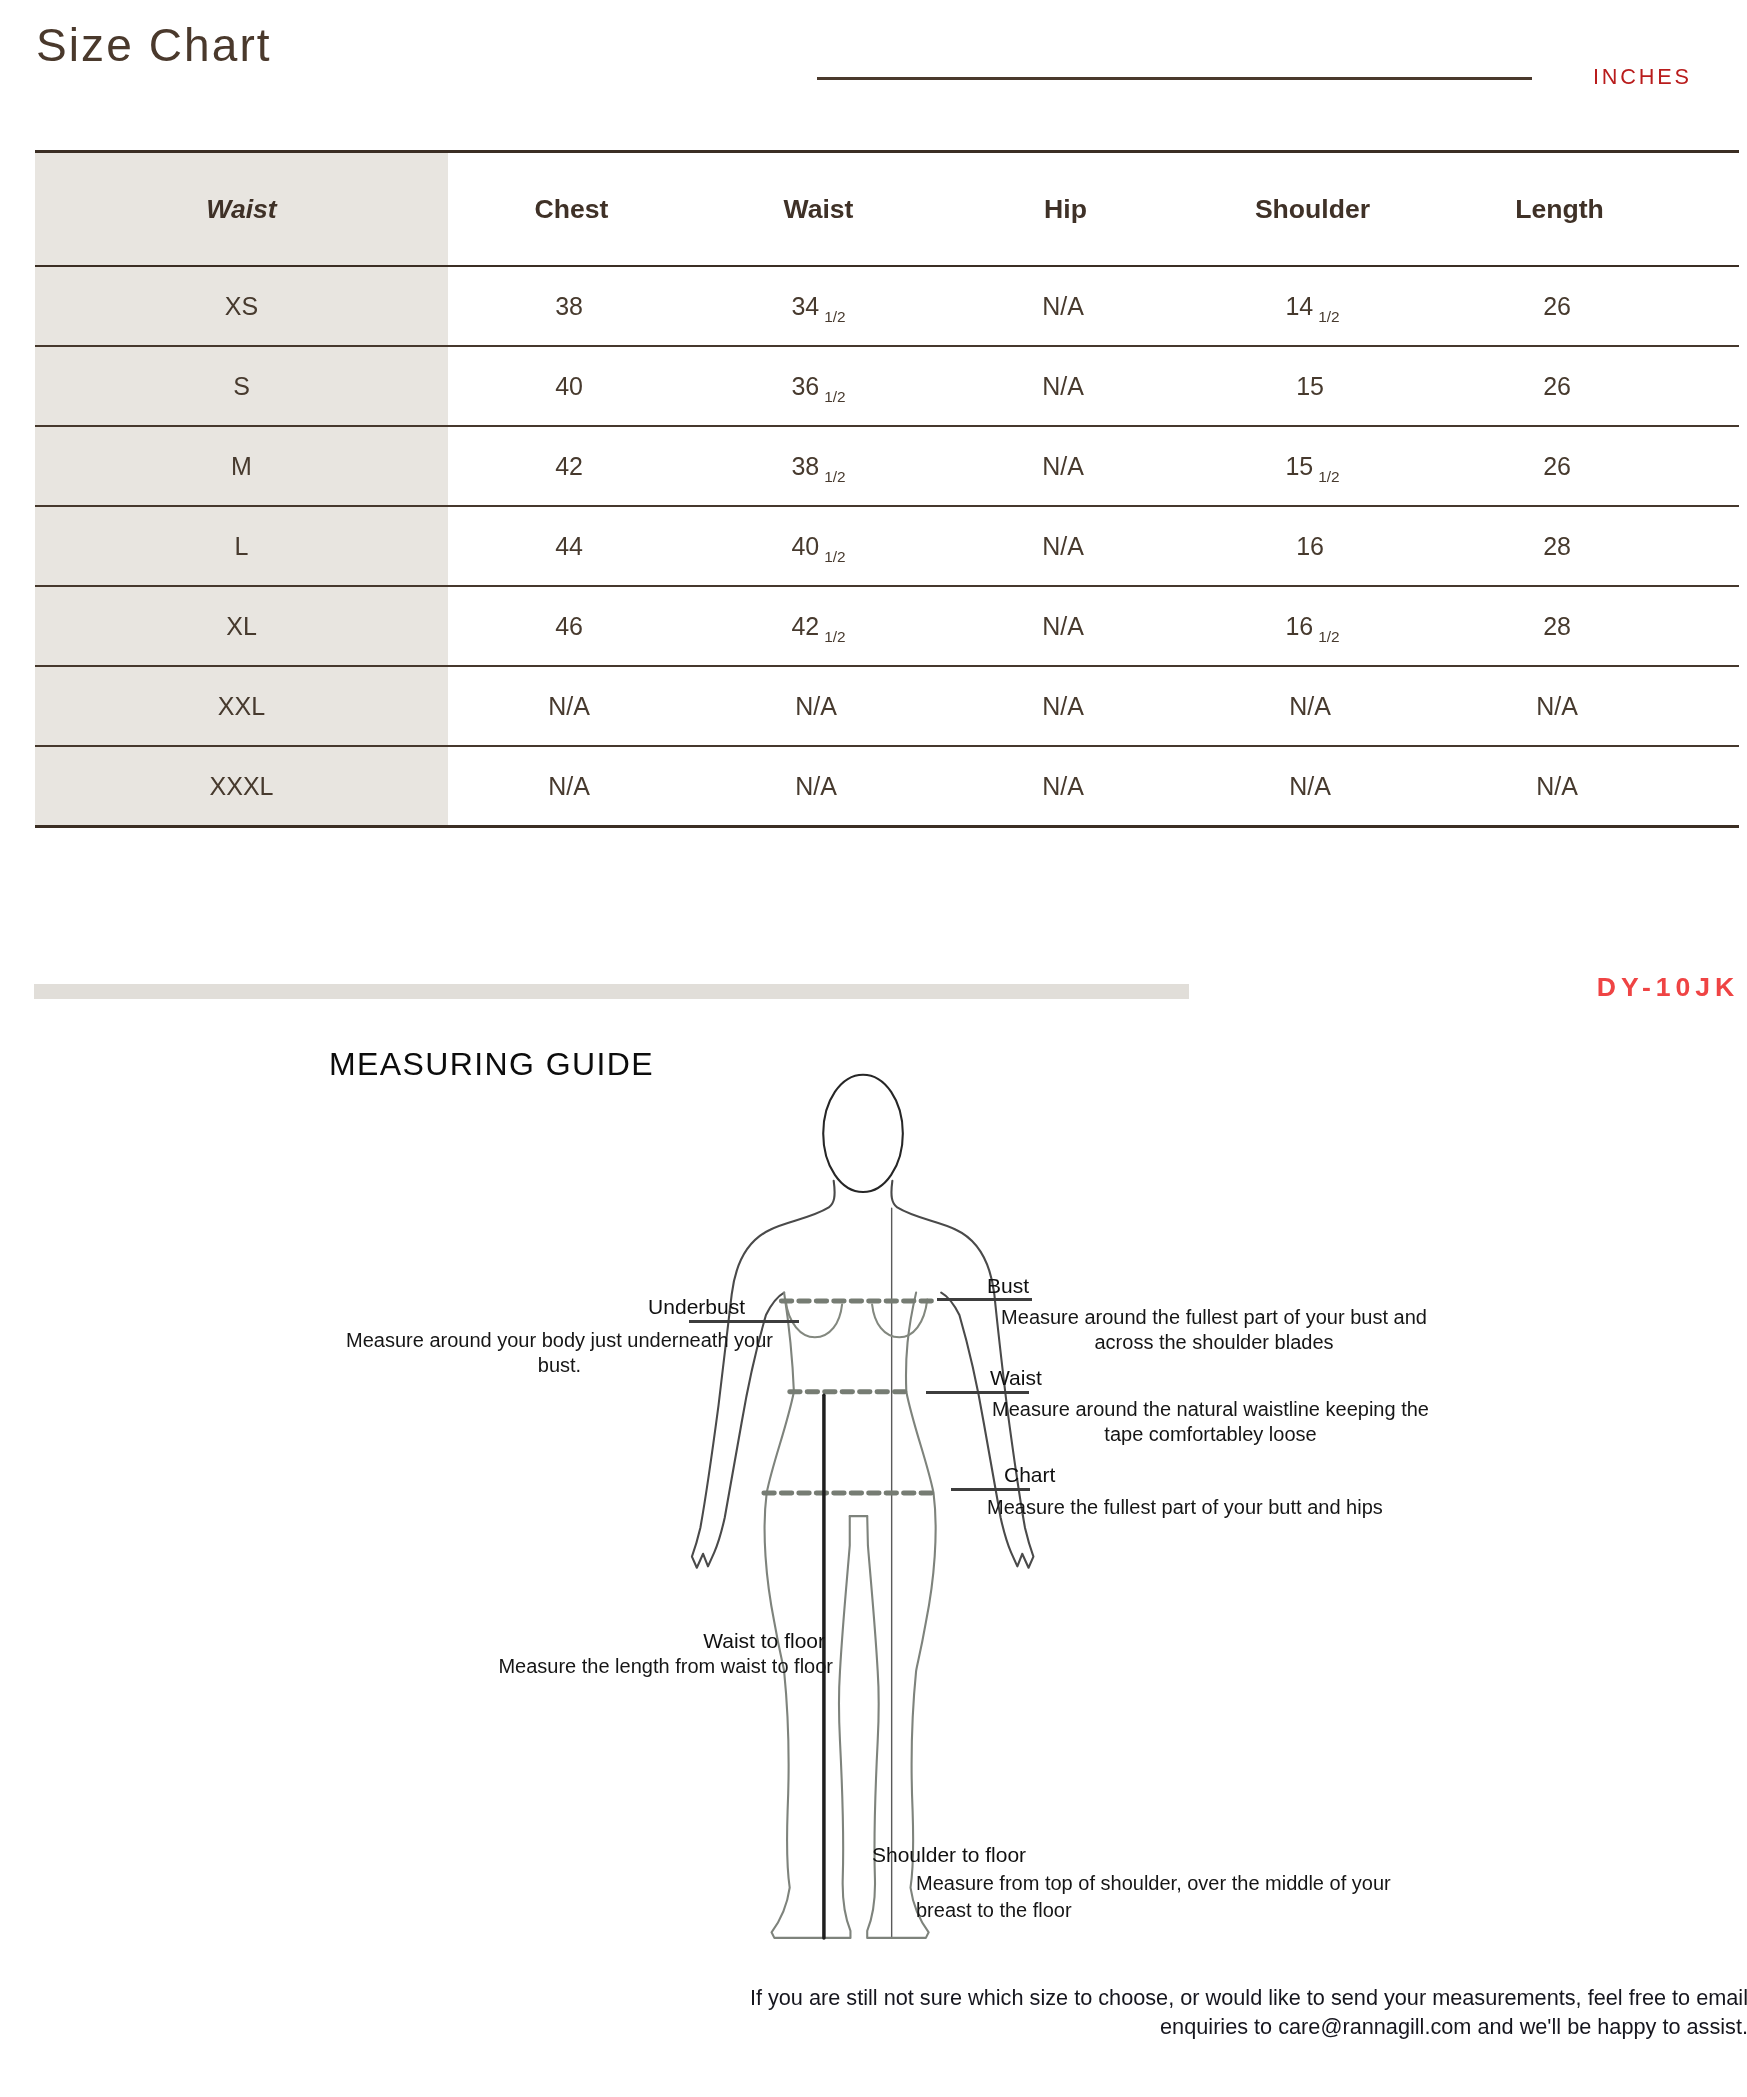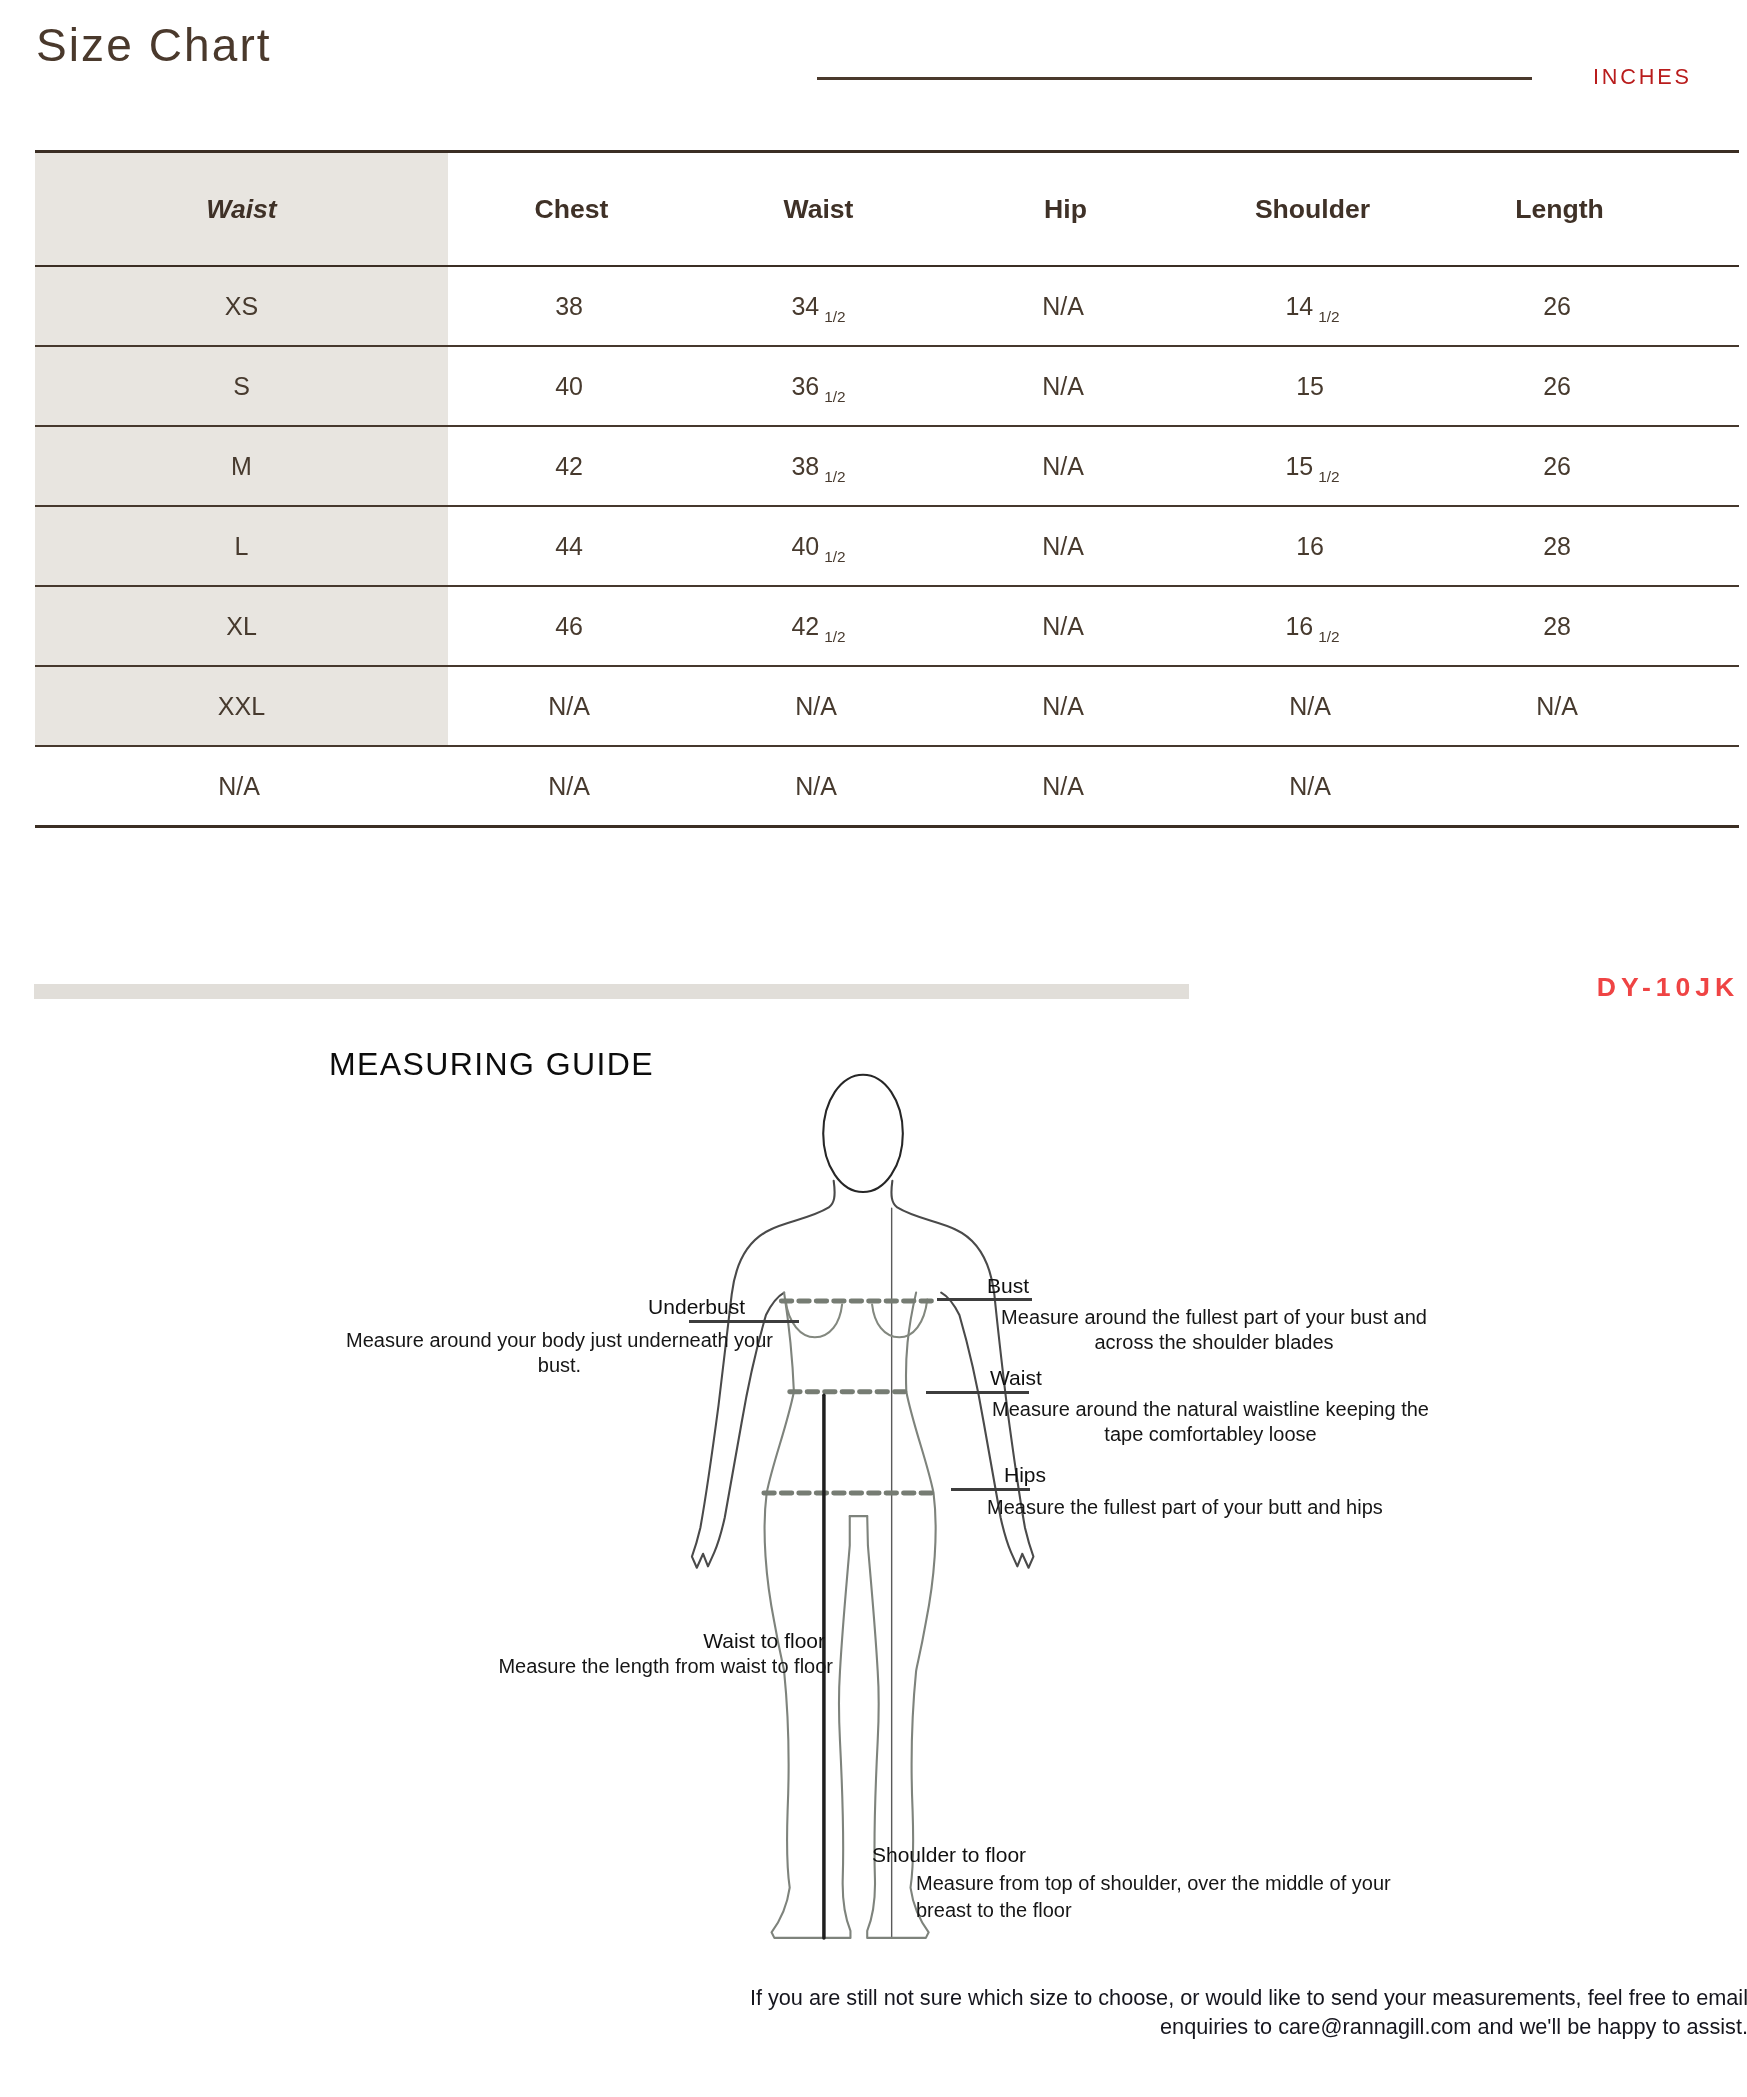--- a/index.html
+++ b/index.html
@@ -152,20 +152,21 @@
     <div class="cell col-size">XXL</div>
     <div class="cell"><span>N/A</span><span class="frac"></span></div>
     <div class="cell"><span>N/A</span><span class="frac"></span></div>
     <div class="cell"><span>N/A</span><span class="frac"></span></div>
     <div class="cell"><span>N/A</span><span class="frac"></span></div>
     <div class="cell"><span>N/A</span><span class="frac"></span></div>
     <div class="spacer"></div>
   </div>
 
   <div class="t-row">
+    <div class="cell col-size">XXXL</div>
     <div class="cell"><span>N/A</span><span class="frac"></span></div>
     <div class="cell"><span>N/A</span><span class="frac"></span></div>
     <div class="cell"><span>N/A</span><span class="frac"></span></div>
     <div class="cell"><span>N/A</span><span class="frac"></span></div>
     <div class="cell"><span>N/A</span><span class="frac"></span></div>
     <div class="spacer"></div>
   </div>
 </div>
 
 <div class="abs gray-bar"></div>
@@ -222,21 +223,21 @@
 
 <div class="g-bold underbust-title">Underbust</div>
 <div class="g-desc underbust-desc">Measure around your body just underneath your bust.</div>
 
 <div class="g-bold bust-title">Bust</div>
 <div class="g-desc bust-desc">Measure around the fullest part of your bust and across the shoulder blades</div>
 
 <div class="g-bold waist-title">Waist</div>
 <div class="g-desc waist-desc">Measure around the natural waistline keeping the tape comfortabley loose</div>
 
-<div class="g-bold hips-title">Hips</div>
+<div class="g-bold hips-title">Chart</div>
 <div class="g-desc hips-desc">Measure the fullest part of your butt and hips</div>
 
 <div class="g-bold wtf-title">Waist to floor</div>
 <div class="g-desc wtf-desc">Measure the length from waist to floor</div>
 
 <div class="g-bold stf-title">Shoulder to floor</div>
 <div class="g-desc stf-desc">Measure from top of shoulder, over the middle of your breast to the floor</div>
 
 <div class="abs footer">
   <div>If you are still not sure which size to choose, or would like to send your measurements, feel free to email</div>

